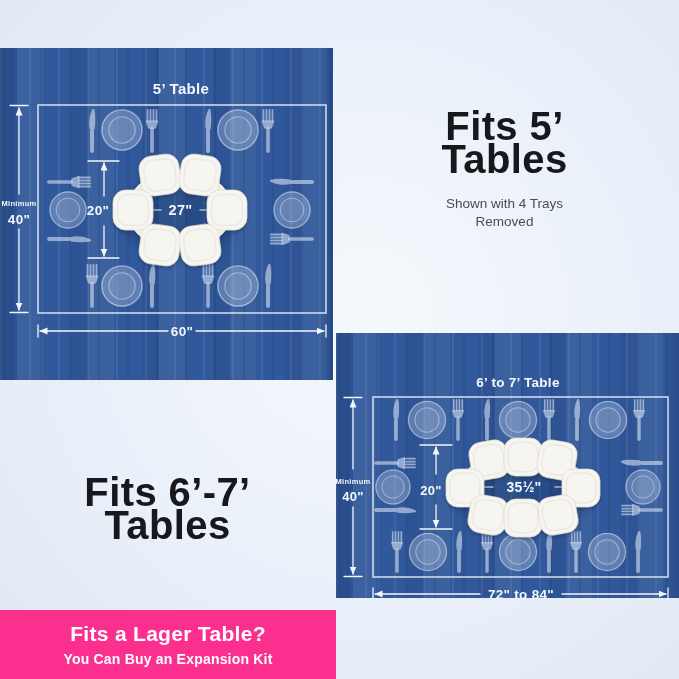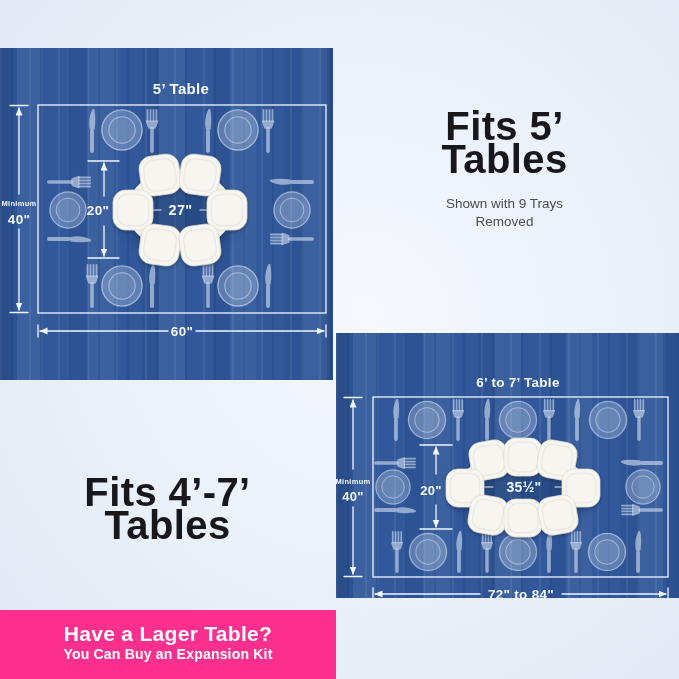--- a/index.html
+++ b/index.html
@@ -26,21 +26,21 @@
   .bl-heading{left:0;top:476px;width:335px;}
   .tr-sub{
     position:absolute;left:337px;top:195px;width:335px;text-align:center;
     color:#4c4c52;font-size:13.5px;line-height:17.5px;white-space:pre-line;
   }
   .banner{
     position:absolute;left:0;top:610px;width:336px;height:69px;
     background:#fb2f8e;color:#ffffff;text-align:center;
   }
   .banner-heading{font-size:21px;font-weight:bold;padding-top:12px;letter-spacing:0.3px;}
-  .banner-sub{font-size:14px;font-weight:bold;letter-spacing:0.2px;}
+  .banner-sub{font-size:14px;font-weight:bold;margin-top:5px;letter-spacing:0.2px;}
   svg.diagram{position:absolute;left:0;top:0;}
   .dim{stroke:#f2f6fd;stroke-width:1.3;stroke-linecap:round;fill:none;}
   .outline{stroke:#edf2fb;stroke-width:1.4;fill:none;stroke-opacity:0.95;}
   .dimtxt{fill:#f3f7fe;font-weight:bold;font-family:"Liberation Sans",sans-serif;letter-spacing:0.3px;}
 </style>
 </head>
 <body>
 
 <svg width="0" height="0" style="position:absolute" aria-hidden="true">
   <defs>
@@ -148,24 +148,24 @@
       <text class="dimtxt" x="19" y="158" text-anchor="middle" font-size="7.5">Minimum</text>
       <text class="dimtxt" x="19" y="176" text-anchor="middle" font-size="13.5">40"</text>
       <text class="dimtxt" x="182" y="288" text-anchor="middle" font-size="13.5">60"</text>
       <text class="dimtxt" x="98" y="167" text-anchor="middle" font-size="13.5">20"</text>
       <text class="dimtxt" x="180.5" y="167" text-anchor="middle" font-size="14.5">27"</text>
     </svg>
   </div>
 
   <div class="heading tr-heading">Fits 5’
 Tables</div>
-  <div class="tr-sub">Shown with 9 Trays
+  <div class="tr-sub">Shown with 4 Trays
 Removed</div>
 
-  <div class="heading bl-heading">Fits 4’-7’
+  <div class="heading bl-heading">Fits 6’-7’
 Tables</div>
 
   <div class="wood br-panel">
     <svg class="diagram" width="343" height="346" viewBox="0 0 343 346">
       <defs>
         <marker id="ahB" markerWidth="9" markerHeight="9" refX="7.5" refY="3.5" orient="auto" markerUnits="userSpaceOnUse">
           <path d="M0,0 L8,3.5 L0,7 Z" fill="#f2f6fd"></path>
         </marker>
         <filter id="blurB" x="-60%" y="-60%" width="220%" height="220%">
             <feGaussianBlur stdDeviation="4"></feGaussianBlur>
@@ -246,17 +246,17 @@
       <text class="dimtxt" x="182" y="54" text-anchor="middle" font-size="13.5">6’ to 7’ Table</text>
       <text class="dimtxt" x="17" y="151" text-anchor="middle" font-size="7.5">Minimum</text>
       <text class="dimtxt" x="17" y="168" text-anchor="middle" font-size="13">40"</text>
       <text class="dimtxt" x="185" y="266" text-anchor="middle" font-size="13.5">72" to 84"</text>
       <text class="dimtxt" x="95" y="162" text-anchor="middle" font-size="13">20"</text>
       <text class="dimtxt" x="188" y="159" text-anchor="middle" font-size="14">35½"</text>
     </svg>
   </div>
 
   <div class="banner">
-    <div class="banner-heading">Have a Lager Table?</div>
+    <div class="banner-heading">Fits a Lager Table?</div>
     <div class="banner-sub">You Can Buy an Expansion Kit</div>
   </div>
 
 </div>
 
 </body></html>

